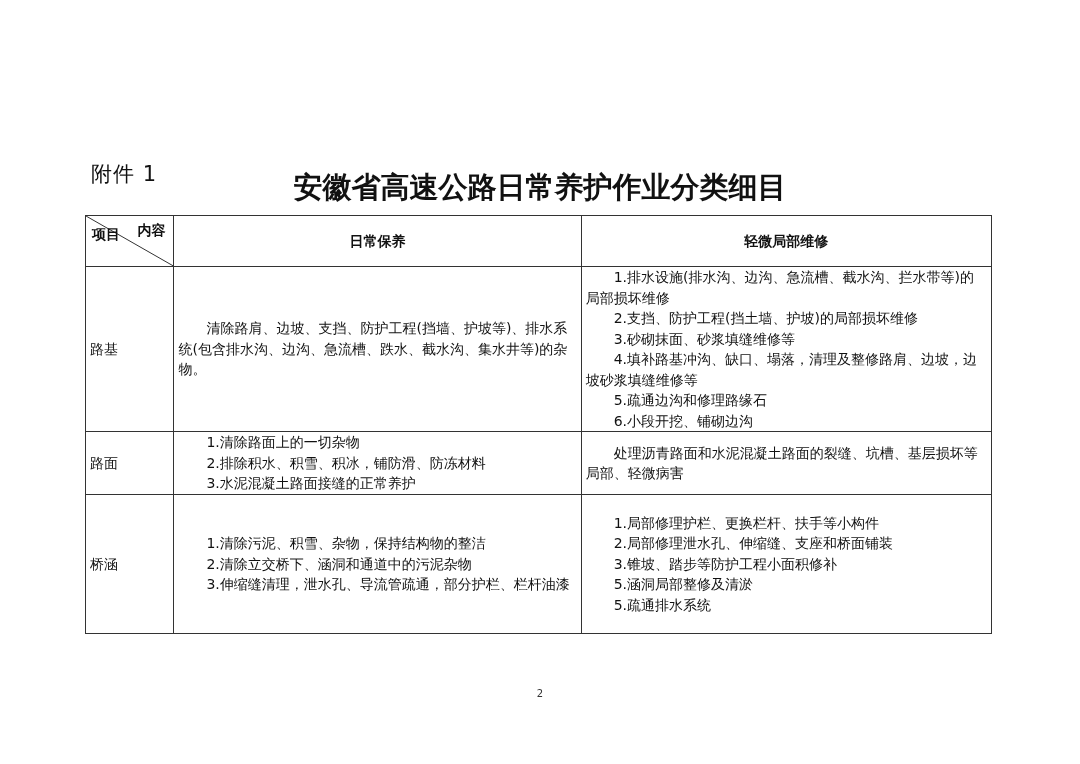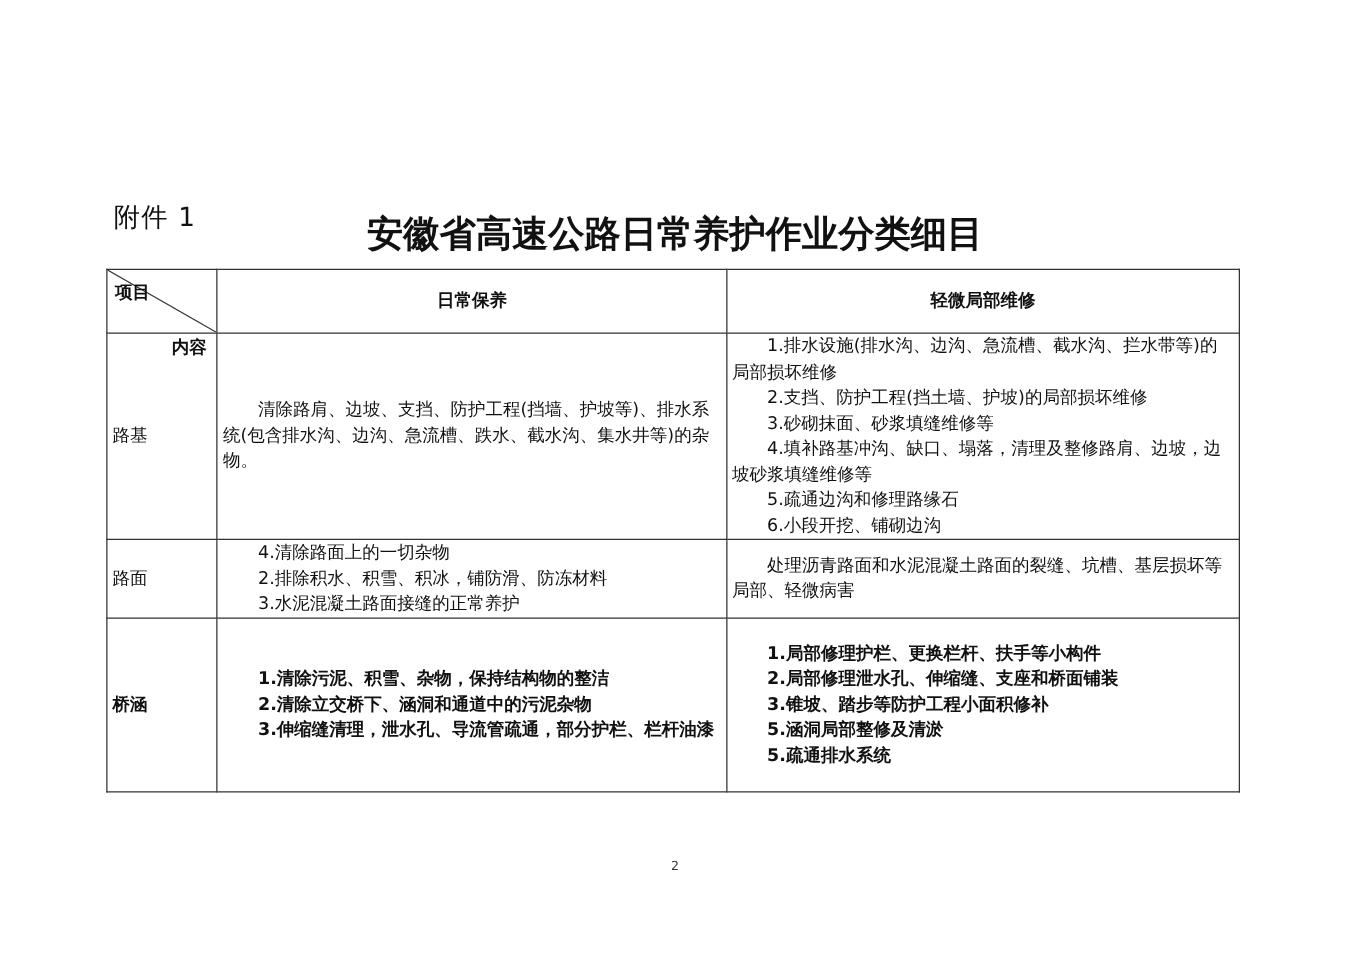--- a/index.html
+++ b/index.html
@@ -9,27 +9,27 @@
     .title { position:absolute; left:0; width:1080px; top:168px; text-align:center; font-size:29px; padding-left:0;font-weight:bold; }
     .title span { position:relative; left:0px; }
     table { position:absolute; left:85px; top:215px; width:907px; border-collapse:collapse; table-layout:fixed; }
     td { border:1px solid #333; font-size:14px; line-height:20.5px; vertical-align:middle; padding:0 4px; }
     .c1 { width:86px; text-align:left; }
     .c2 { width:396px; }
     .c3 { width:399px; }
     .hdr td { height:50px; font-weight:bold; text-align:center; }
     .diag { position:relative; padding:0; }
     .diag svg { position:absolute; left:0; top:0; width:100%; height:100%; }
-    .diag .tr { position:absolute; right:8px; top:4px; font-weight:bold; font-size:14px;margin-top:48px; }
+    .diag .tr { position:absolute; right:8px; top:4px; font-weight:bold; font-size:14px; }
     .diag .bl { position:absolute; left:6px; bottom:22px; font-weight:bold; font-size:14px; }
     .line { display:block; }
     .indent { text-indent:2em; }
     .r1 td { height:163px; }
     .r2 td { height:62px; }
-    .r3 td { height:138px;font-weight:bold; }
+    .r3 td { height:138px; }
     .page { position:absolute; left:0; width:1080px; top:688px; text-align:center; font-size:10px; color:#333; }
   </style>
 </head>
 <body>
 
 <div class="attach">附件 1</div>
 <div class="title"><span>安徽省高速公路日常养护作业分类细目</span></div>
 
 <table>
   <colgroup>
@@ -61,21 +61,21 @@
       <span class="line indent">3.砂砌抹面、砂浆填缝维修等</span>
       <span class="line indent">4.填补路基冲沟、缺口、塌落，清理及整修路肩、边坡，边坡砂浆填缝维修等</span>
       <span class="line indent">5.疏通边沟和修理路缘石</span>
       <span class="line indent">6.小段开挖、铺砌边沟</span>
     </td>
   </tr>
 
   <tr class="r2">
     <td class="c1">路面</td>
     <td>
-      <span class="line indent">4.清除路面上的一切杂物</span>
+      <span class="line indent">1.清除路面上的一切杂物</span>
       <span class="line indent">2.排除积水、积雪、积冰，铺防滑、防冻材料</span>
       <span class="line indent">3.水泥混凝土路面接缝的正常养护</span>
     </td>
     <td>
       <span class="line indent">处理沥青路面和水泥混凝土路面的裂缝、坑槽、基层损坏等局部、轻微病害</span>
     </td>
   </tr>
 
   <tr class="r3">
     <td class="c1">桥涵</td>

